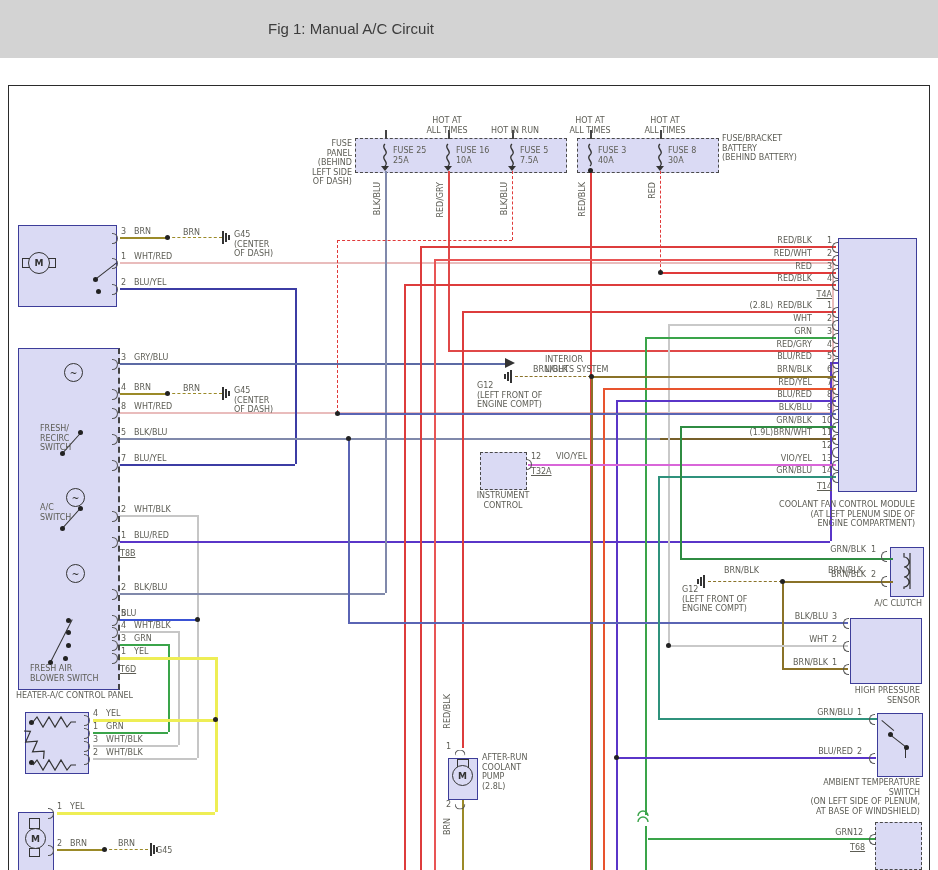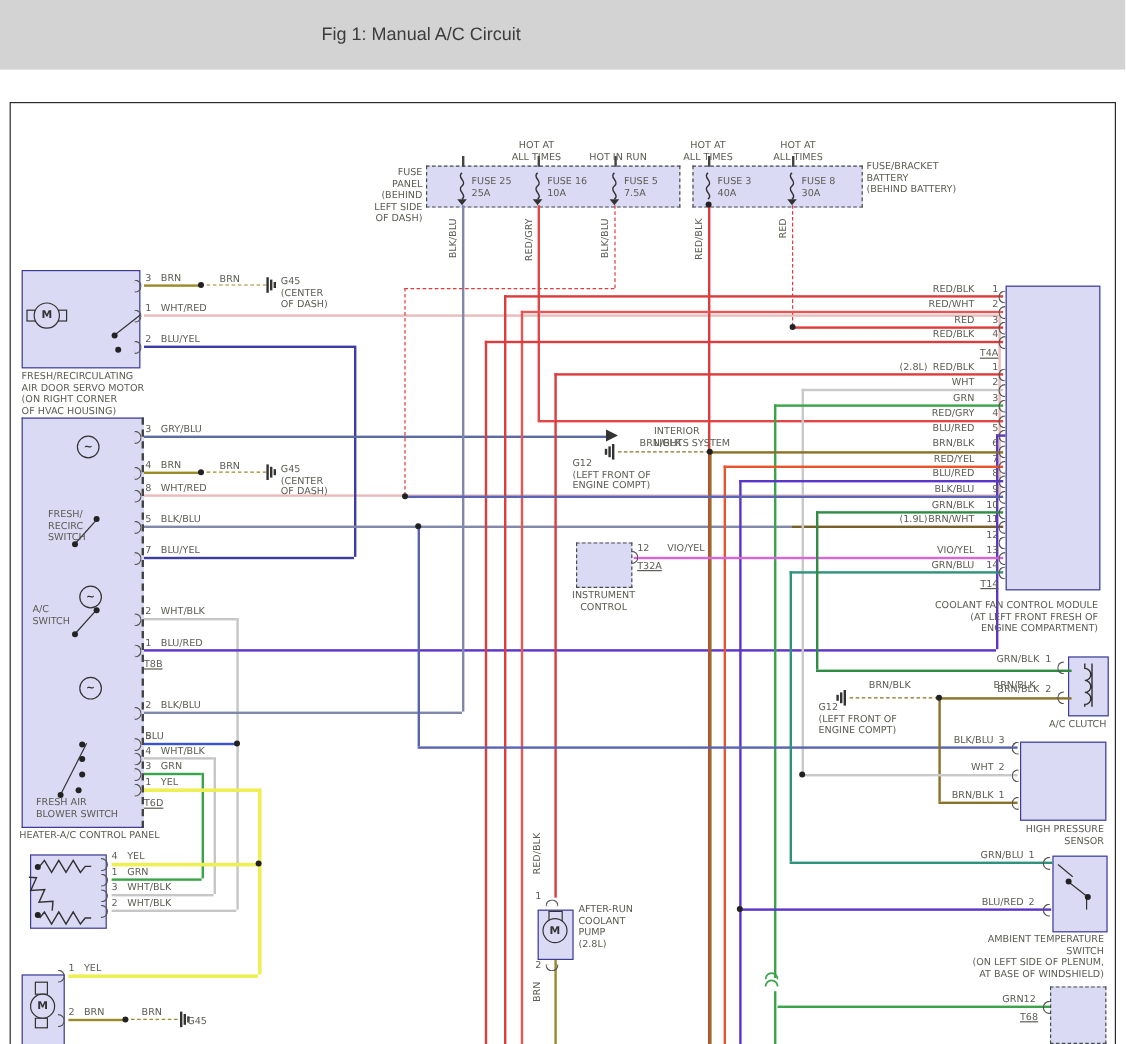--- a/index.html
+++ b/index.html
@@ -47,29 +47,25 @@
 (BEHIND BATTERY)</div>
   <div class="lbl c" style="left:407px;top:116px;width:80px">HOT AT
 ALL TIMES</div>
   <div class="lbl c" style="left:475px;top:126px;width:80px">HOT IN RUN</div>
   <div class="lbl c" style="left:550px;top:116px;width:80px">HOT AT
 ALL TIMES</div>
   <div class="lbl c" style="left:625px;top:116px;width:80px">HOT AT
 ALL TIMES</div>
 
   <div class="box" style="left:18px;top:225px;width:97px;height:80px"></div>
-  <div class="lbl" style="left:18px;top:309px;width:130px">FRESH/RECIRCULATING
-AIR DOOR SERVO MOTOR
-(ON RIGHT CORNER
-OF HVAC HOUSING)</div>
   <div class="box" style="left:18px;top:348px;width:99px;height:340px;border-right:2px dashed #444"></div>
   <div class="lbl" style="left:40px;top:424px">FRESH/
 RECIRC
 SWITCH</div>
-  <div class="lbl" style="left:27px;top:503px">A/C
+  <div class="lbl" style="left:40px;top:503px">A/C
 SWITCH</div>
   <div class="lbl" style="left:30px;top:664px">FRESH AIR
 BLOWER SWITCH</div>
   <div class="lbl" style="left:16px;top:691px;width:160px">HEATER-A/C CONTROL PANEL</div>
   <div class="box" style="left:25px;top:712px;width:62px;height:60px"></div>
   <div class="box" style="left:18px;top:812px;width:34px;height:60px"></div>
 
   <div class="lbl" style="left:234px;top:230px">G45
 (CENTER
 OF DASH)</div>
@@ -90,21 +86,21 @@
   <div class="lbl c" style="left:463px;top:491px;width:80px">INSTRUMENT
 CONTROL</div>
   <div class="box" style="left:448px;top:758px;width:28px;height:40px"></div>
   <div class="lbl" style="left:482px;top:753px;width:80px">AFTER-RUN
 COOLANT
 PUMP
 (2.8L)</div>
 
   <div class="box" style="left:838px;top:238px;width:77px;height:252px"></div>
   <div class="lbl r" style="left:690px;top:500px;width:225px">COOLANT FAN CONTROL MODULE
-(AT LEFT FRONT FRESH OF
+(AT LEFT PLENUM SIDE OF
 ENGINE COMPARTMENT)</div>
   <div class="box" style="left:890px;top:547px;width:32px;height:48px"></div>
   <div class="lbl r" style="left:845px;top:599px;width:77px">A/C CLUTCH</div>
   <div class="box" style="left:850px;top:618px;width:70px;height:64px"></div>
   <div class="lbl r" style="left:800px;top:686px;width:120px">HIGH PRESSURE
 SENSOR</div>
   <div class="box" style="left:877px;top:713px;width:44px;height:62px"></div>
   <div class="lbl r" style="left:760px;top:778px;width:160px">AMBIENT TEMPERATURE
 SWITCH
 (ON LEFT SIDE OF PLENUM,

